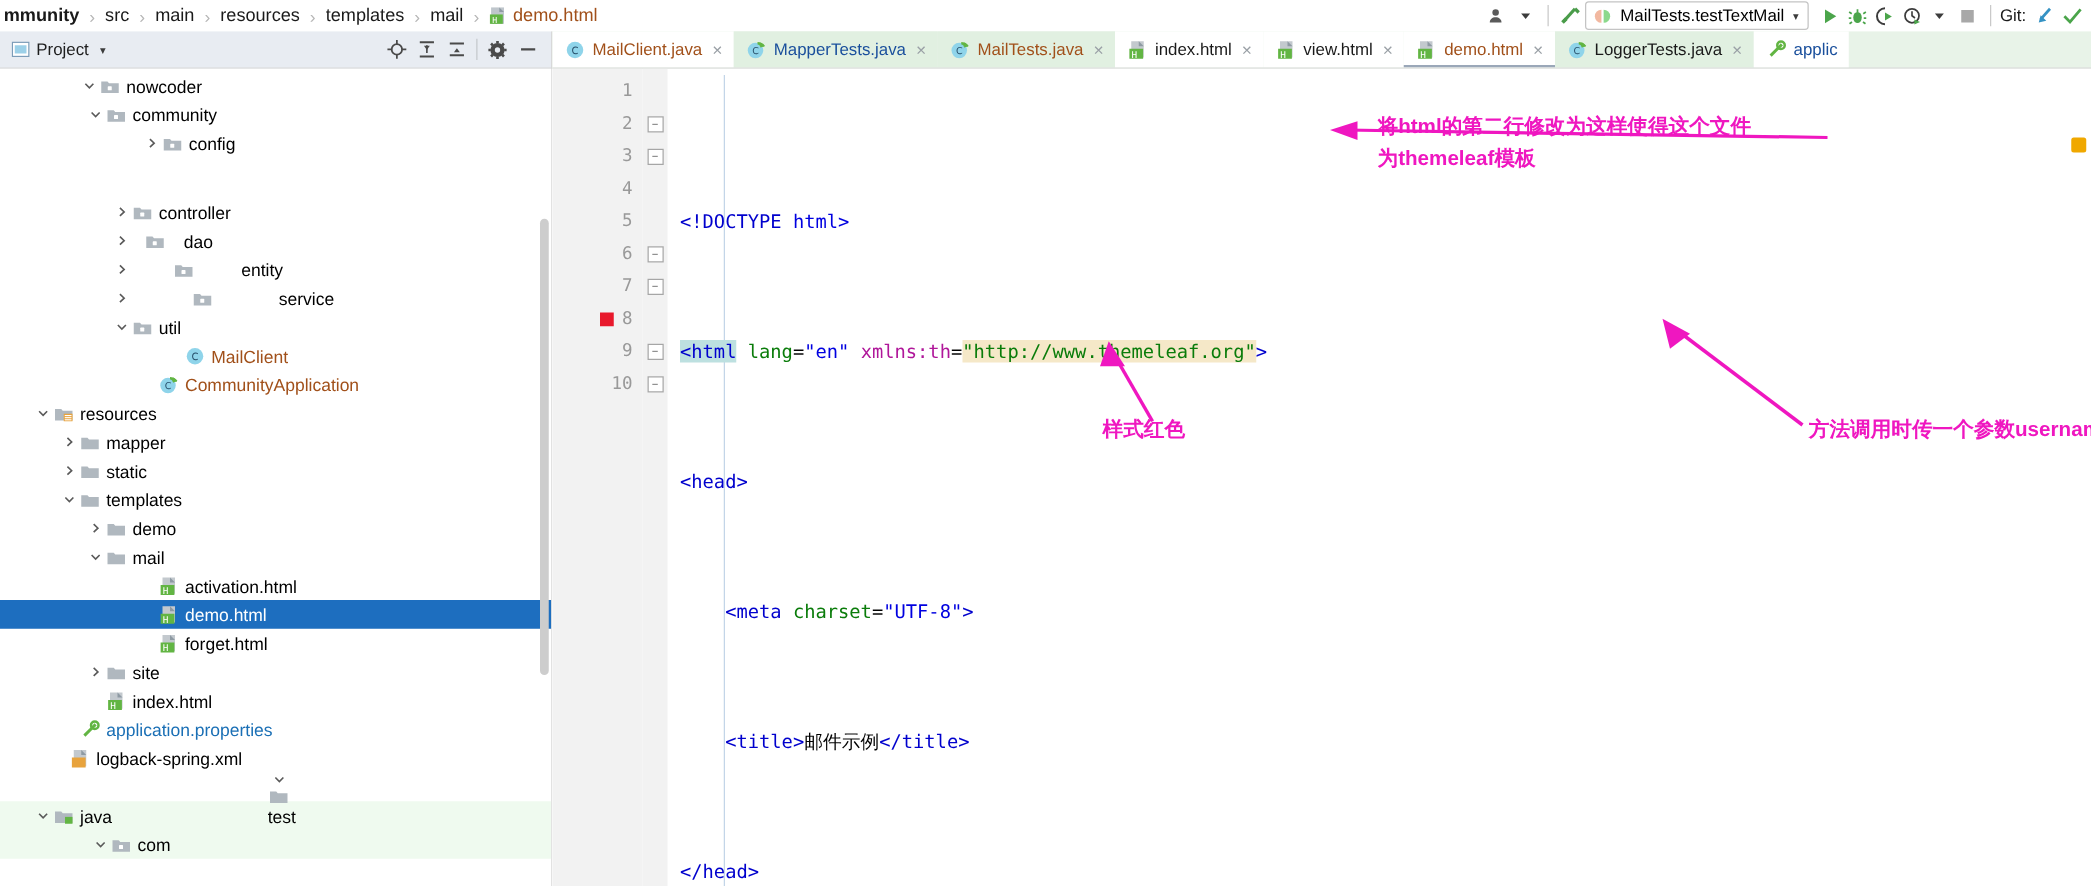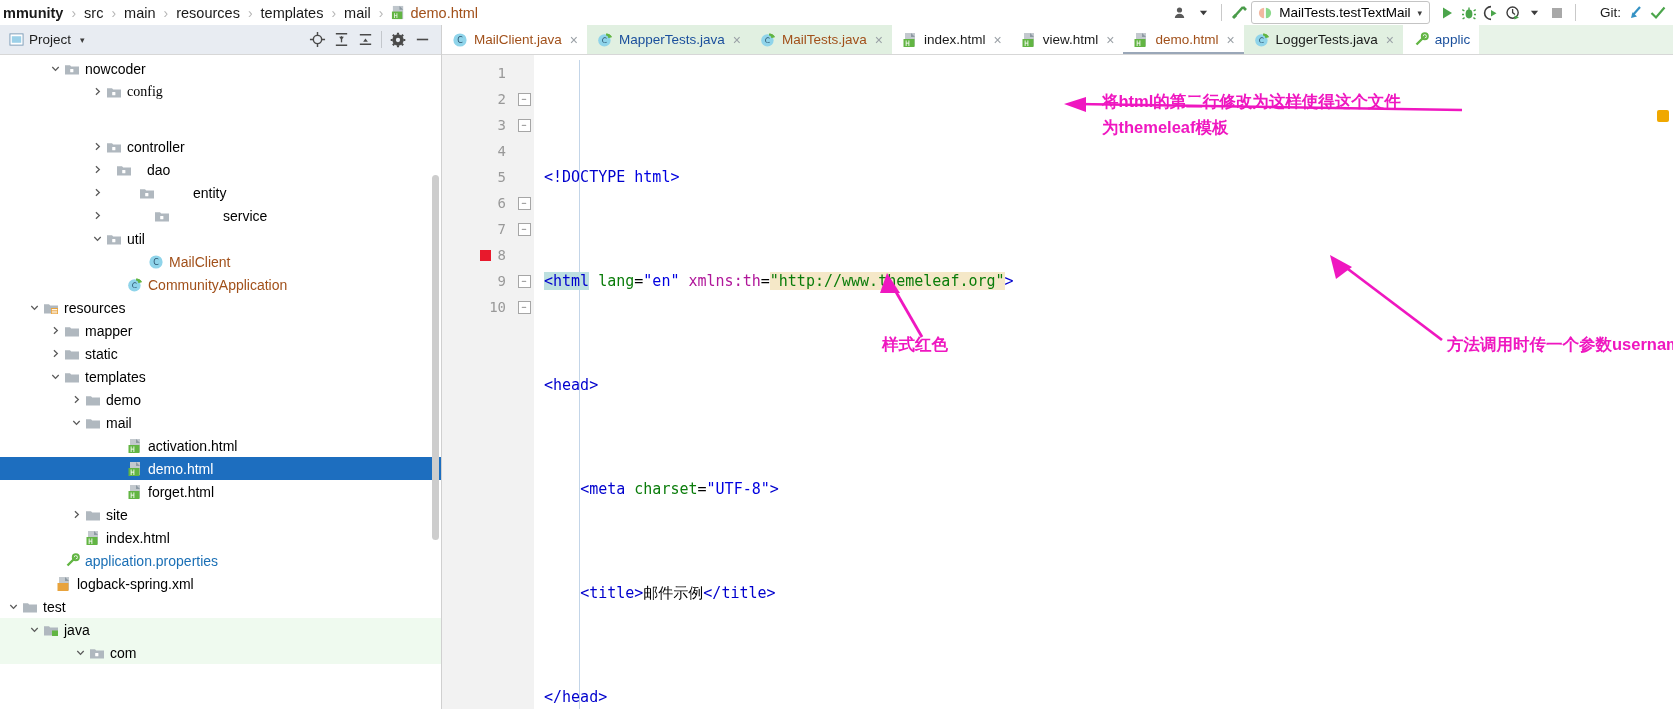--- a/index.html
+++ b/index.html
@@ -35,21 +35,21 @@
   .crumb-sep { color: #b6b6b6; font-size: 14px; padding: 0 5px; }
   .nav-right { margin-left: auto; display: flex; align-items: center; height:25px; padding-right: 4px; gap: 0px;}
   .nav-sep { width:1px; height:17px; background:#c9c9c9; margin: 0 7px; }
   .iconbtn { display:flex; align-items:center; justify-content:center; width:22px; height:22px; cursor:pointer;}
   .runconfig {
     display:flex; align-items:center; gap:7px;
     background:#fff; border:1px solid #c4c4c4; border-radius:3px;
     height:21px; padding: 0 7px 0 6px; margin-right:6px;
     font-size: 13.5px;
   }
-  .git-label { font-size:13.5px; color:#1a1a1a; margin-right:4px;margin-left:17px; }
+  .git-label { font-size:13.5px; color:#1a1a1a; margin-right:4px; }
 
   
   .main { flex:1; display:flex; min-height:0; }
 
   
   .leftpanel { width: 441px; display:flex; flex-direction:column; background:#ffffff; min-width:441px;}
   .panel-header {
     height: 29px; min-height:29px; background:#e8ecf2;
     display:flex; align-items:center; padding:0 7px 0 9px;
     border-bottom:1px solid #d7d7d7;
@@ -284,33 +284,45 @@
         </div>
         <div class="ph-icon">
           <svg width="17" height="17" viewBox="0 0 18 18">
               <path d="M3 9 L15 9" stroke="#4a4a4a" stroke-width="1.7"></path>
             </svg>
         </div>
       </div>
 
       <div class="tree" id="tree-body">
         <div class="scroll-thumb" style="top:120px; height:365px;"></div>
-      <div class="trow" style="padding-left: 47px; text-align: right;">
+      <div class="trow" style="padding-left: 63px; text-align: right;">
             <span class="arrow">
               <svg width="11" height="11" viewBox="0 0 12 12">
                 <path d="M2.5 4.3 L6 8 L9.5 4.3" stroke="#5a5a5a" stroke-width="1.4" fill="none"></path>
               </svg>
             </span>
             <span class="ficon"><svg width="16" height="16" viewBox="0 0 16 16">
                 <path d="M1 4.2 L6 4.2 L7.2 5.6 L15 5.6 L15 13.4 L1 13.4 Z" fill="#b0b8bf"></path>
                 <rect x="6.2" y="8" width="3.2" height="3.2" rx="0.5" fill="#ffffff"></rect>
               </svg></span>
             <span class="tlabel">nowcoder</span>
           </div>
-          <div class="trow" style="padding-left: 89px; font-family: Liberation Serif, serif;">
+          <div class="trow" style="padding-left: 68px;">
+            <span class="arrow">
+              <svg width="11" height="11" viewBox="0 0 12 12">
+                <path d="M2.5 4.3 L6 8 L9.5 4.3" stroke="#5a5a5a" stroke-width="1.4" fill="none"></path>
+              </svg>
+            </span>
+            <span class="ficon"><svg width="16" height="16" viewBox="0 0 16 16">
+                <path d="M1 4.2 L6 4.2 L7.2 5.6 L15 5.6 L15 13.4 L1 13.4 Z" fill="#b0b8bf"></path>
+                <rect x="6.2" y="8" width="3.2" height="3.2" rx="0.5" fill="#ffffff"></rect>
+              </svg></span>
+            <span class="tlabel">community</span>
+          </div>
+          <div class="trow" style="padding-left: 113px;">
             <span class="arrow">
               <svg width="11" height="11" viewBox="0 0 12 12">
                 <path d="M4.3 2.5 L8 6 L4.3 9.5" stroke="#5a5a5a" stroke-width="1.4" fill="none"></path>
               </svg>
             </span>
             <span class="ficon"><svg width="16" height="16" viewBox="0 0 16 16">
                 <path d="M1 4.2 L6 4.2 L7.2 5.6 L15 5.6 L15 13.4 L1 13.4 Z" fill="#b0b8bf"></path>
                 <rect x="6.2" y="8" width="3.2" height="3.2" rx="0.5" fill="#ffffff"></rect>
               </svg></span>
             <span class="tlabel">config</span>
@@ -524,21 +536,21 @@
           </div>
           <div class="trow" style="padding-left: 39px;">
             <span class="arrow"></span>
             <span class="ficon"><svg width="16" height="16" viewBox="0 0 16 16">
                 <rect x="3" y="1" width="10" height="13" fill="#c3c9ce"></rect>
                 <polygon points="9,1 13,5 9,5" fill="#8e9aa3"></polygon>
                 <rect x="1.5" y="7" width="11" height="8" fill="#e8a33d"></rect>
               </svg></span>
             <span class="tlabel">logback-spring.xml</span>
           </div>
-          <div class="trow" style="padding-left: 5px;">
+          <div class="trow" style="padding-left: 5px; flex-direction: column;">
             <span class="arrow">
               <svg width="11" height="11" viewBox="0 0 12 12">
                 <path d="M2.5 4.3 L6 8 L9.5 4.3" stroke="#5a5a5a" stroke-width="1.4" fill="none"></path>
               </svg>
             </span>
             <span class="ficon"><svg width="16" height="16" viewBox="0 0 16 16">
                 <path d="M1 4.2 L6 4.2 L7.2 5.6 L15 5.6 L15 13.4 L1 13.4 Z" fill="#b0b8bf"></path>
               </svg></span>
             <span class="tlabel">test</span>
           </div>

